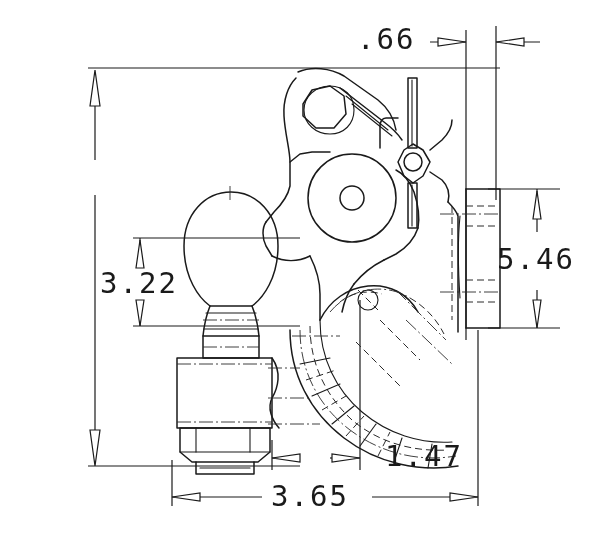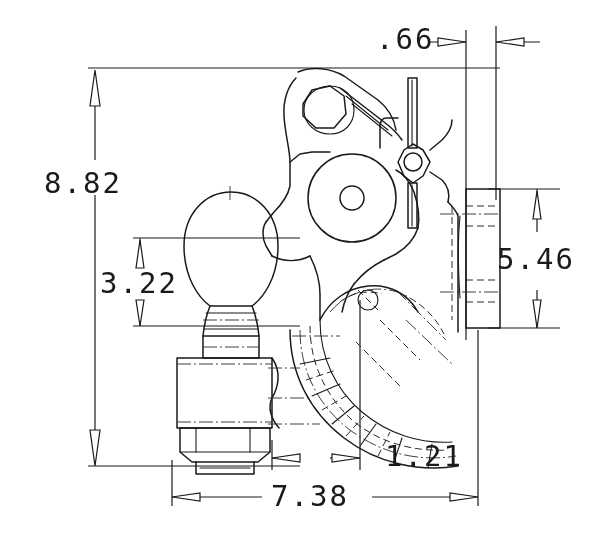--- a/index.html
+++ b/index.html
@@ -232,25 +232,24 @@
         <line class="ctr" x1="230" y1="186" x2="230" y2="200"></line>
         <line class="ctr" x1="292" y1="336" x2="340" y2="336"></line>
         <line class="ctr" x1="268" y1="368" x2="300" y2="368"></line>
         <line class="ctr" x1="268" y1="398" x2="310" y2="398"></line>
         <line class="ctr" x1="268" y1="424" x2="320" y2="424"></line>
       </g>
 
     </g>
   </svg>
 
-  <div class="dim-text" style="left:44px; top:166px;">8.82</div>
 
   <div class="dim-text" style="left:100px; top:266px;">3.22</div>
 
-  <div class="dim-text" style="left:376px; top:22px;">.66</div>
+  <div class="dim-text" style="left:357px; top:22px;">.66</div>
 
   <div class="dim-text" style="left:497px; top:242px;">5.46</div>
 
-  <div class="dim-text" style="left:385px; top:439px;">1.21</div>
-
-  <div class="dim-text" style="left:271px; top:479px;">7.38</div>
+  <div class="dim-text" style="left:385px; top:439px;">1.47</div>
+
+  <div class="dim-text" style="left:271px; top:479px;">3.65</div>
 
 </div>
 
 </body></html>

